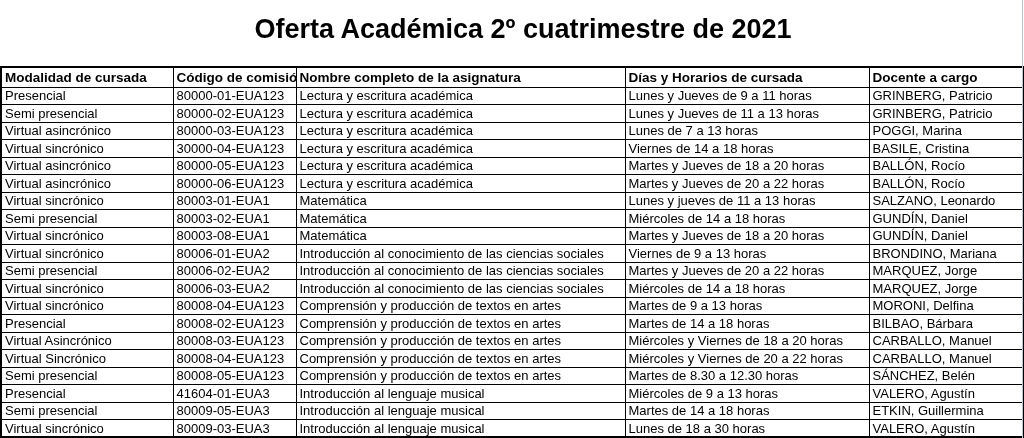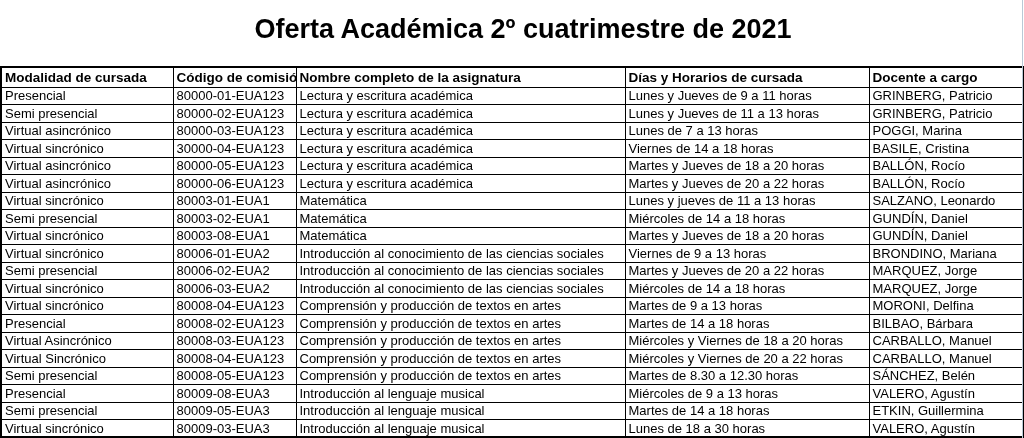--- a/index.html
+++ b/index.html
@@ -184,21 +184,21 @@
       </tr>
       <tr>
         <td>Semi presencial</td>
         <td>80008-05-EUA123</td>
         <td>Comprensión y producción de textos en artes</td>
         <td>Martes de 8.30 a 12.30 horas</td>
         <td>SÁNCHEZ, Belén</td>
       </tr>
       <tr>
         <td>Presencial</td>
-        <td>80009-08-EUA3</td>
+        <td>41604-01-EUA3</td>
         <td>Introducción al lenguaje musical</td>
         <td>Miércoles de 9 a 13 horas</td>
         <td>VALERO, Agustín</td>
       </tr>
       <tr>
         <td>Semi presencial</td>
         <td>80009-05-EUA3</td>
         <td>Introducción al lenguaje musical</td>
         <td>Martes de 14 a 18 horas</td>
         <td>ETKIN, Guillermina</td>

